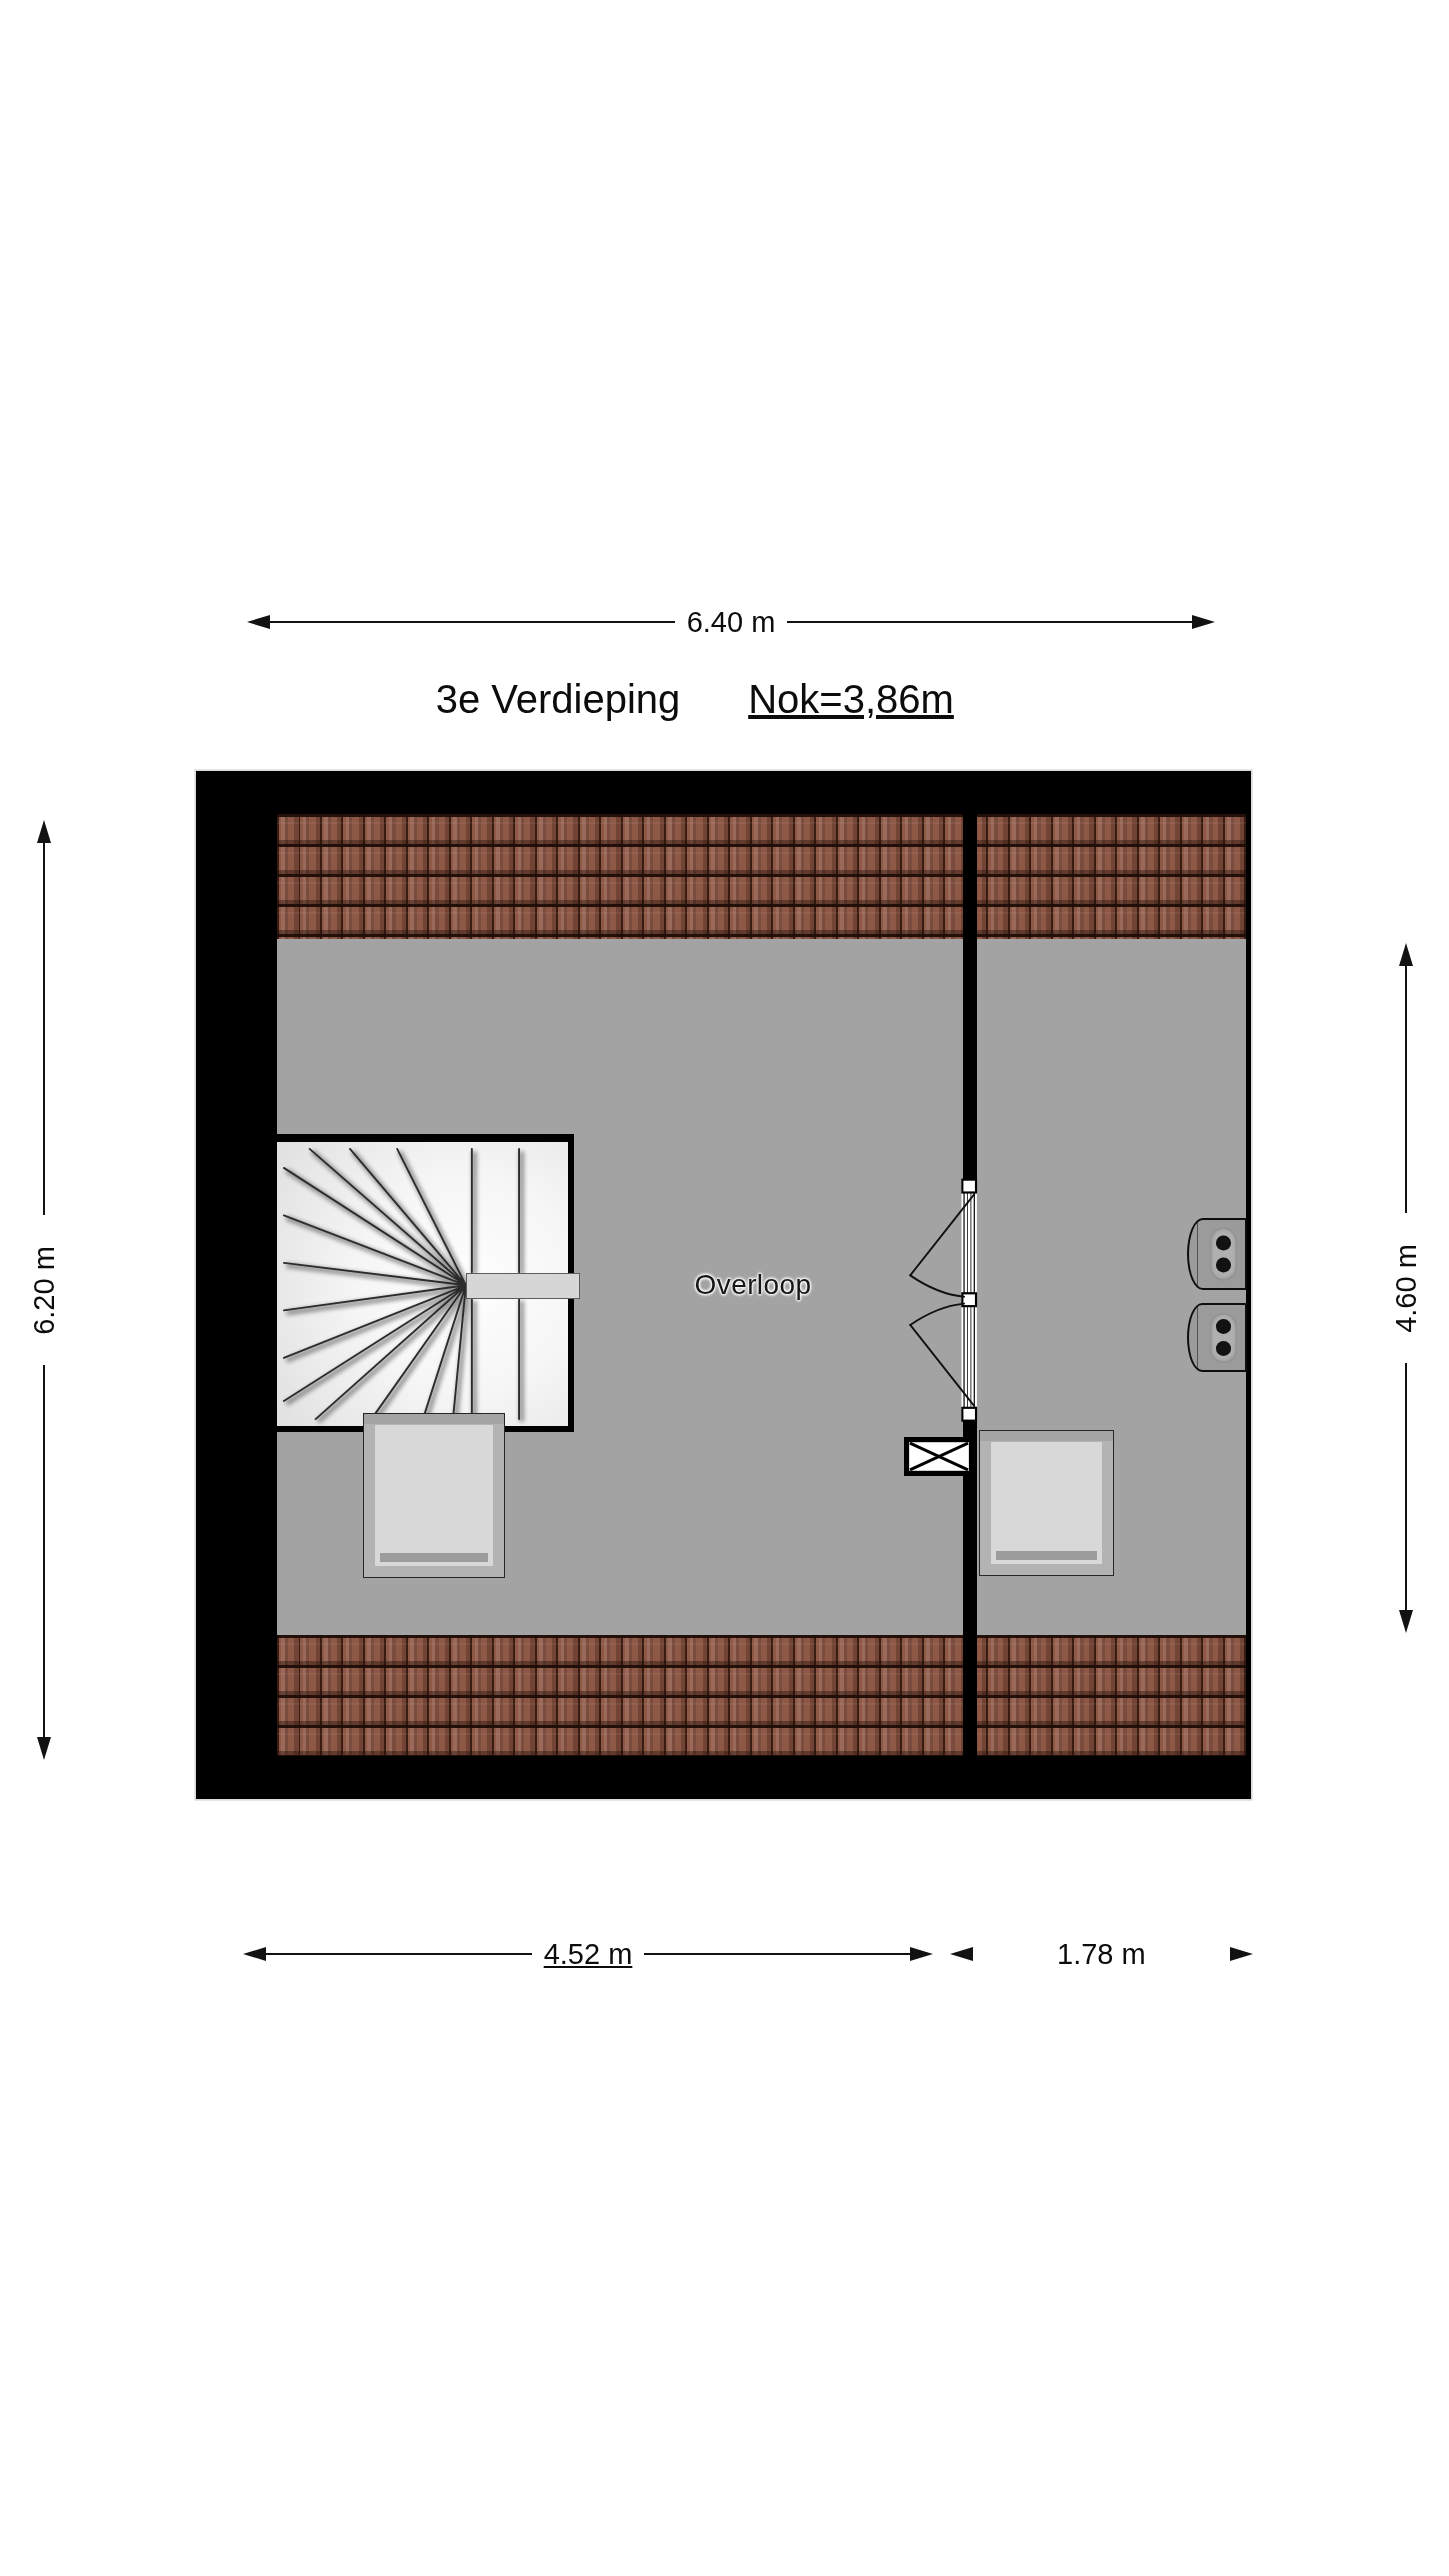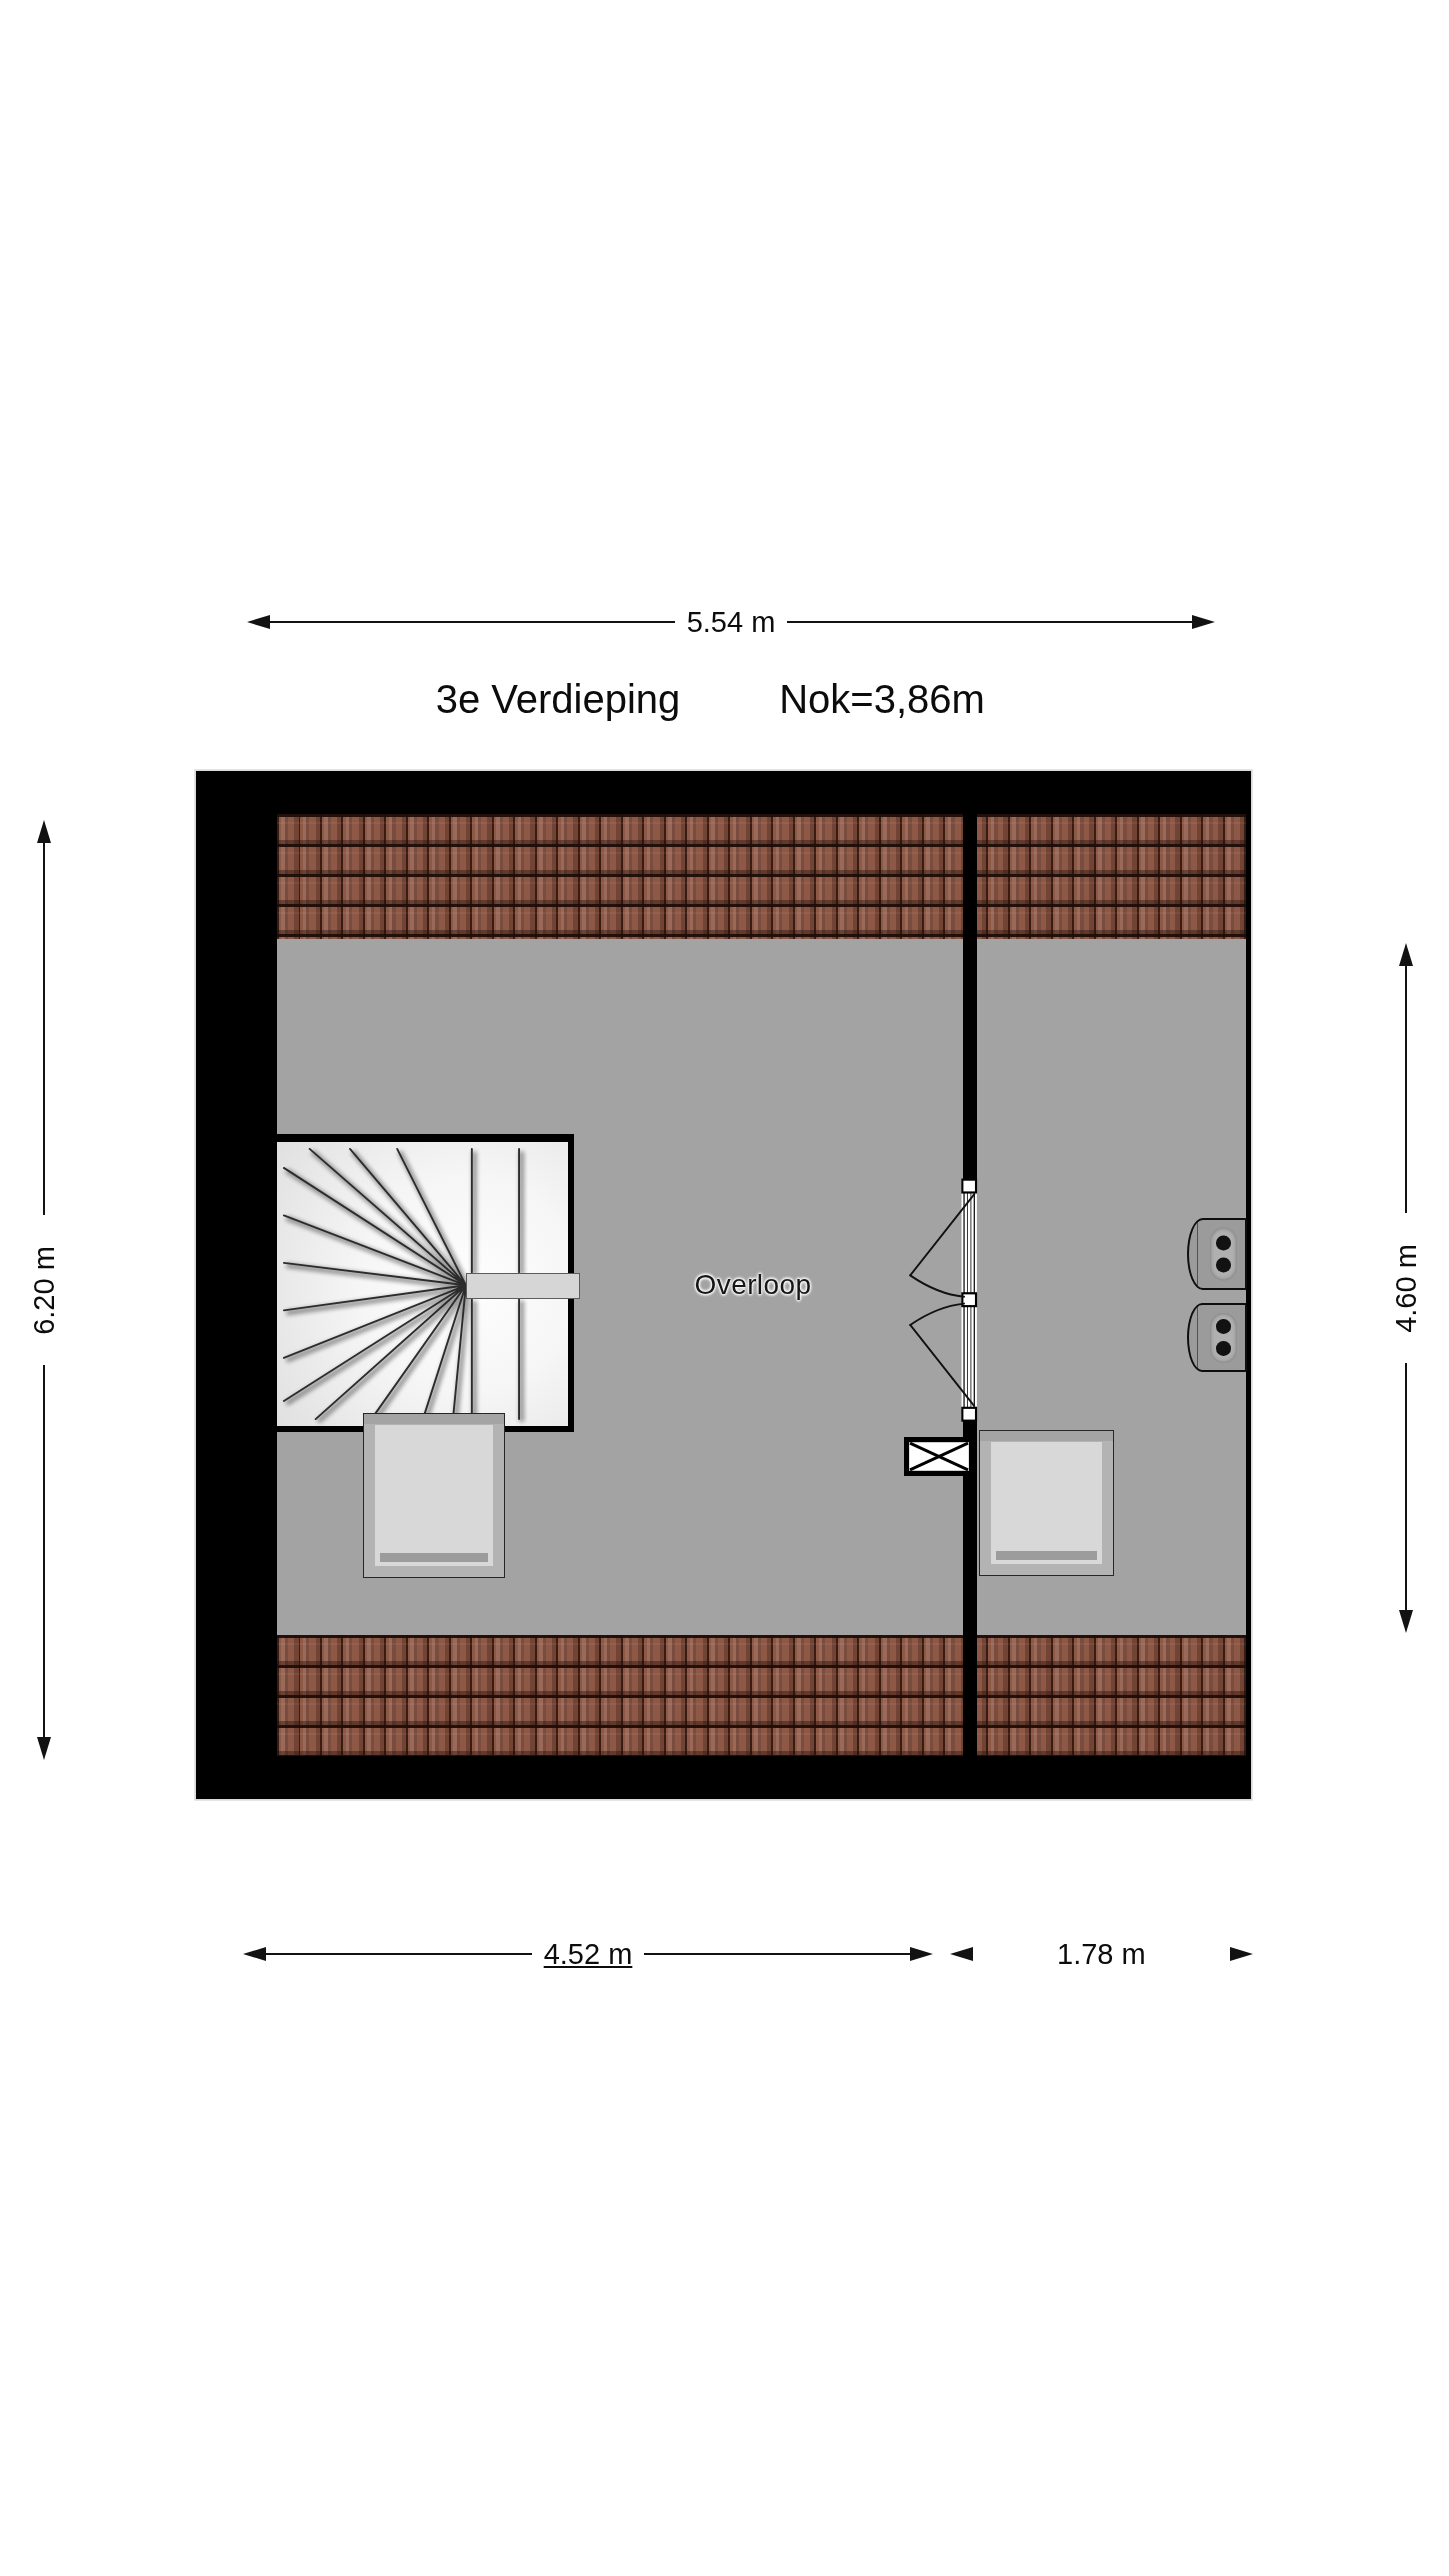--- a/index.html
+++ b/index.html
@@ -106,27 +106,27 @@
   }
 </style>
 </head>
 <body>
 
 <div class="canvas">
 
   <div class="dim-h" style="left:247px;top:605px;width:968px;">
     <span class="ah ah-left"></span>
     <span class="ln-h"></span>
-    <span class="dim-label">5.54 m</span>
+    <span class="dim-label">6.40 m</span>
     <span class="ln-h"></span>
     <span class="ah ah-right"></span>
   </div>
 
   <span class="title-span" style="left:558px;">3e Verdieping</span>
-  <span class="title-span" style="left:882px;">Nok=3,86m</span>
+  <span class="title-span" style="left:851px;text-decoration:underline;">Nok=3,86m</span>
 
   <div class="dim-v" style="left:27px;top:820px;height:940px;">
     <span class="ah ah-up"></span>
     <span class="ln-v"></span>
     <span class="vlabel">
         <span>6.20 m</span>
       </span>
     <span class="ln-v"></span>
     <span class="ah ah-down"></span>
   </div>

